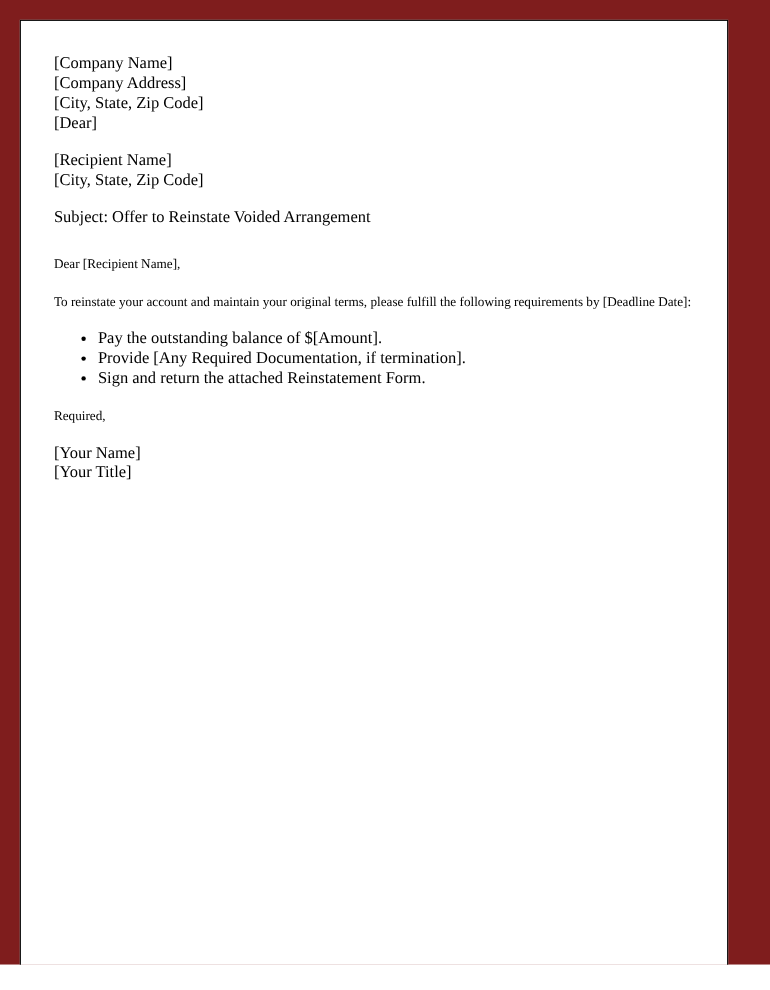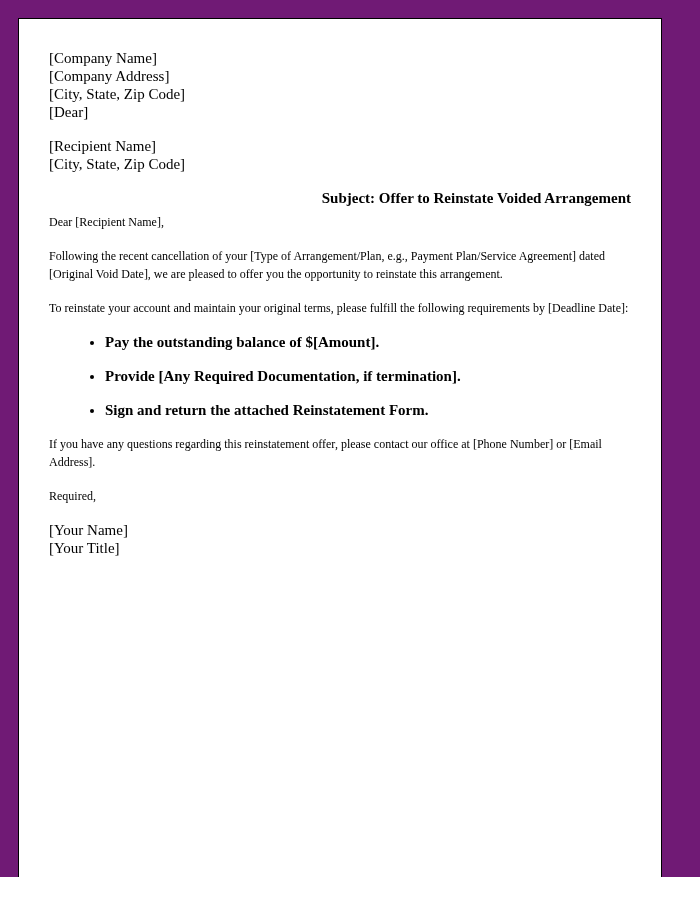--- a/index.html
+++ b/index.html
@@ -4,21 +4,21 @@
 <style>
   html, body {
     margin: 0;
     padding: 0;
     background: #ffffff;
   }
   .canvas {
     position: relative;
     width: 700px;
     height: 877px;
-    background: #701a75;
+    background: #7f1d1d;
     font-family: "Liberation Serif", "DejaVu Serif", serif;
     color: #000000;
   }
   .letter-page {
     position: absolute;
     left: 18px;
     top: 18px;
     width: 644px;
     height: 862px;
     border: 1px solid #000000;
@@ -33,35 +33,33 @@
   }
   .block {
     margin: 0 0 16px 0;
   }
   .para {
     font-size: 12px;
     line-height: 18px;
     margin: 0 0 16px 0;
   }
   .subject {
-    font-weight: bold;
+    font-weight: normal;
     font-size: 15px;
     line-height: 18px;
-    margin: 0 0 6px 0;
-    text-align: right;
+    margin: 0 0 24px 0;
   }
   ul.bullet-list {
     margin: 0 0 16px 0;
     padding: 0 0 0 40px;
   }
   ul.bullet-list li {
     font-size: 15px;
     line-height: 18px;
-    margin: 16px;
-    font-weight: bold;
+    margin: 0;
   }
   .signature .line {
     margin: 0;
   }
 </style>
 </head>
 <body>
 
 <div class="canvas">
   <div class="letter-page">
@@ -75,32 +73,30 @@
 
     <div class="block">
       <div class="line">[Recipient Name]</div>
       <div class="line">[City, State, Zip Code]</div>
     </div>
 
     <div class="subject">Subject: Offer to Reinstate Voided Arrangement</div>
 
     <div class="para">Dear [Recipient Name],</div>
 
-    <div class="para">Following the recent cancellation of your [Type of Arrangement/Plan, e.g., Payment Plan/Service Agreement] dated [Original Void Date], we are pleased to offer you the opportunity to reinstate this arrangement.</div>
 
     <div class="para">To reinstate your account and maintain your original terms, please fulfill the following requirements by [Deadline Date]:</div>
 
     <ul class="bullet-list">
       <li>Pay the outstanding balance of $[Amount].</li>
       <li>Provide [Any Required Documentation, if termination].</li>
       <li>Sign and return the attached Reinstatement Form.</li>
     </ul>
 
 
-    <div class="para">If you have any questions regarding this reinstatement offer, please contact our office at [Phone Number] or [Email Address].</div>
 
     <div class="para">Required,</div>
 
     <div class="signature">
       <div class="line">[Your Name]</div>
       <div class="line">[Your Title]</div>
     </div>
 
   </div>
 </div>

